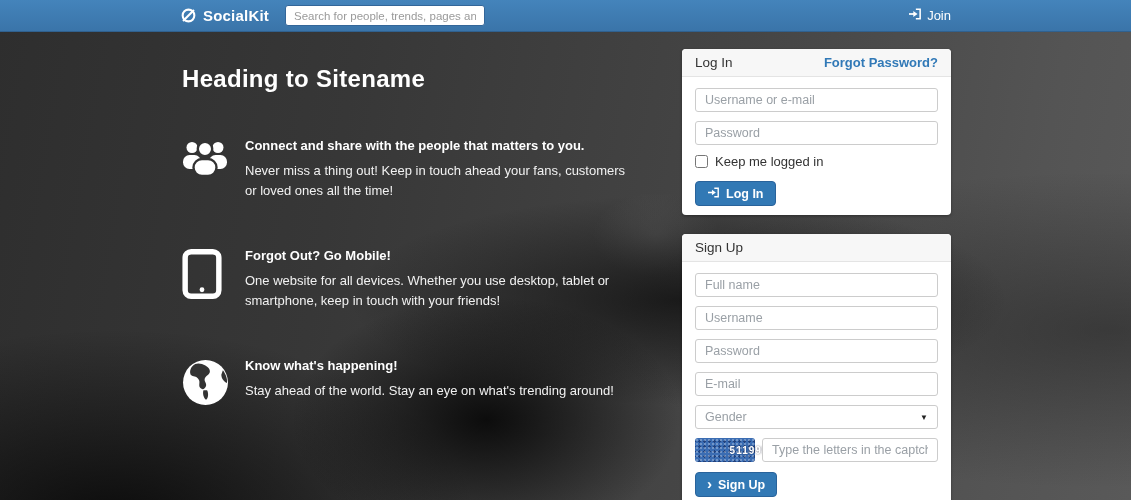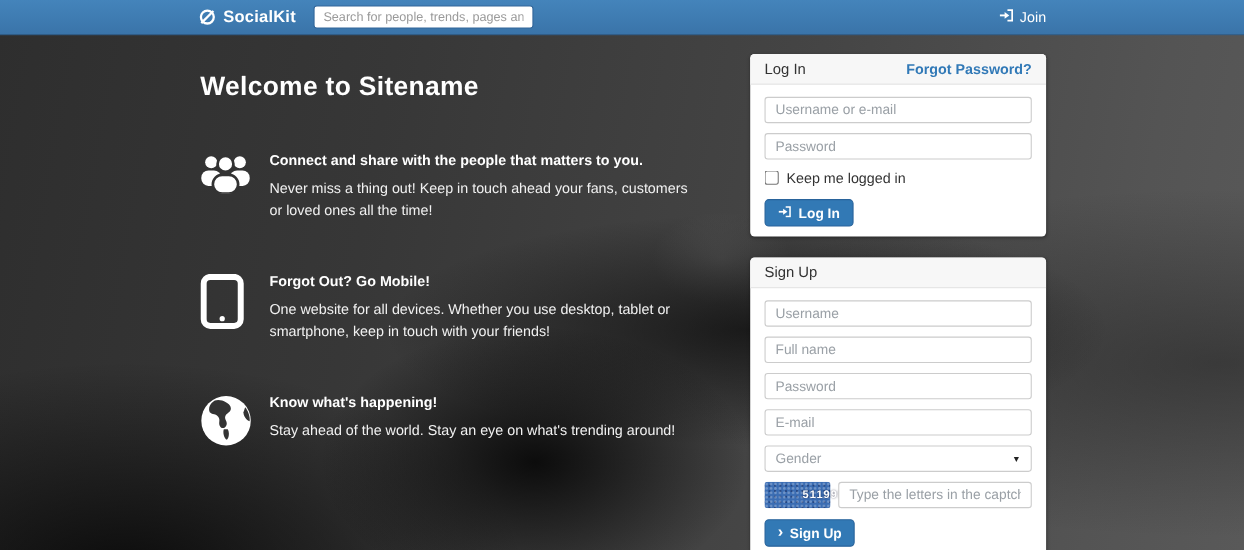--- a/index.html
+++ b/index.html
@@ -129,21 +129,21 @@
         </svg>
       </span>
       <span>Join</span>
     </a>
   </div>
 </div>
 
 <div class="container main">
 
   <div class="left-col">
-    <h1 class="page-title">Welcome to Sitename</h1>
+    <h1 class="page-title">Heading to Sitename</h1>
 
     <div class="feature">
       <div class="feature-icon">
         <svg width="46" height="37" viewBox="0 0 46 37">
           <circle cx="10" cy="8.5" r="5.5" fill="#fff"></circle>
           <rect x="1" y="16" width="18" height="14" rx="6.5" fill="#fff"></rect>
           <circle cx="36" cy="8.5" r="5.5" fill="#fff"></circle>
           <rect x="27" y="16" width="18" height="14" rx="6.5" fill="#fff"></rect>
           <circle cx="23" cy="10" r="7.2" fill="#fff" stroke="#333" stroke-width="2.4"></circle>
           <rect x="11.5" y="20" width="23" height="17" rx="8.5" fill="#fff" stroke="#333" stroke-width="2.4"></rect>
@@ -209,22 +209,22 @@
           <span>Log In</span>
         </button>
       </div>
     </div>
 
     <div class="panel">
       <div class="panel-head">
         <span class="panel-title">Sign Up</span>
       </div>
       <div class="panel-body">
+        <input class="fld" type="text" placeholder="Full name" style="">
         <input class="fld" type="text" placeholder="Username" style="">
-        <input class="fld" type="text" placeholder="Full name" style="">
         <input class="fld" type="password" placeholder="Password" style="">
         <input class="fld" type="text" placeholder="E-mail" style="">
         <div class="select-box">
           <span class="sel-text">Gender</span>
           <span class="caret">▼</span>
         </div>
         <div class="captcha-row">
           <div class="captcha-img">
             <span>511995</span>
           </div>

